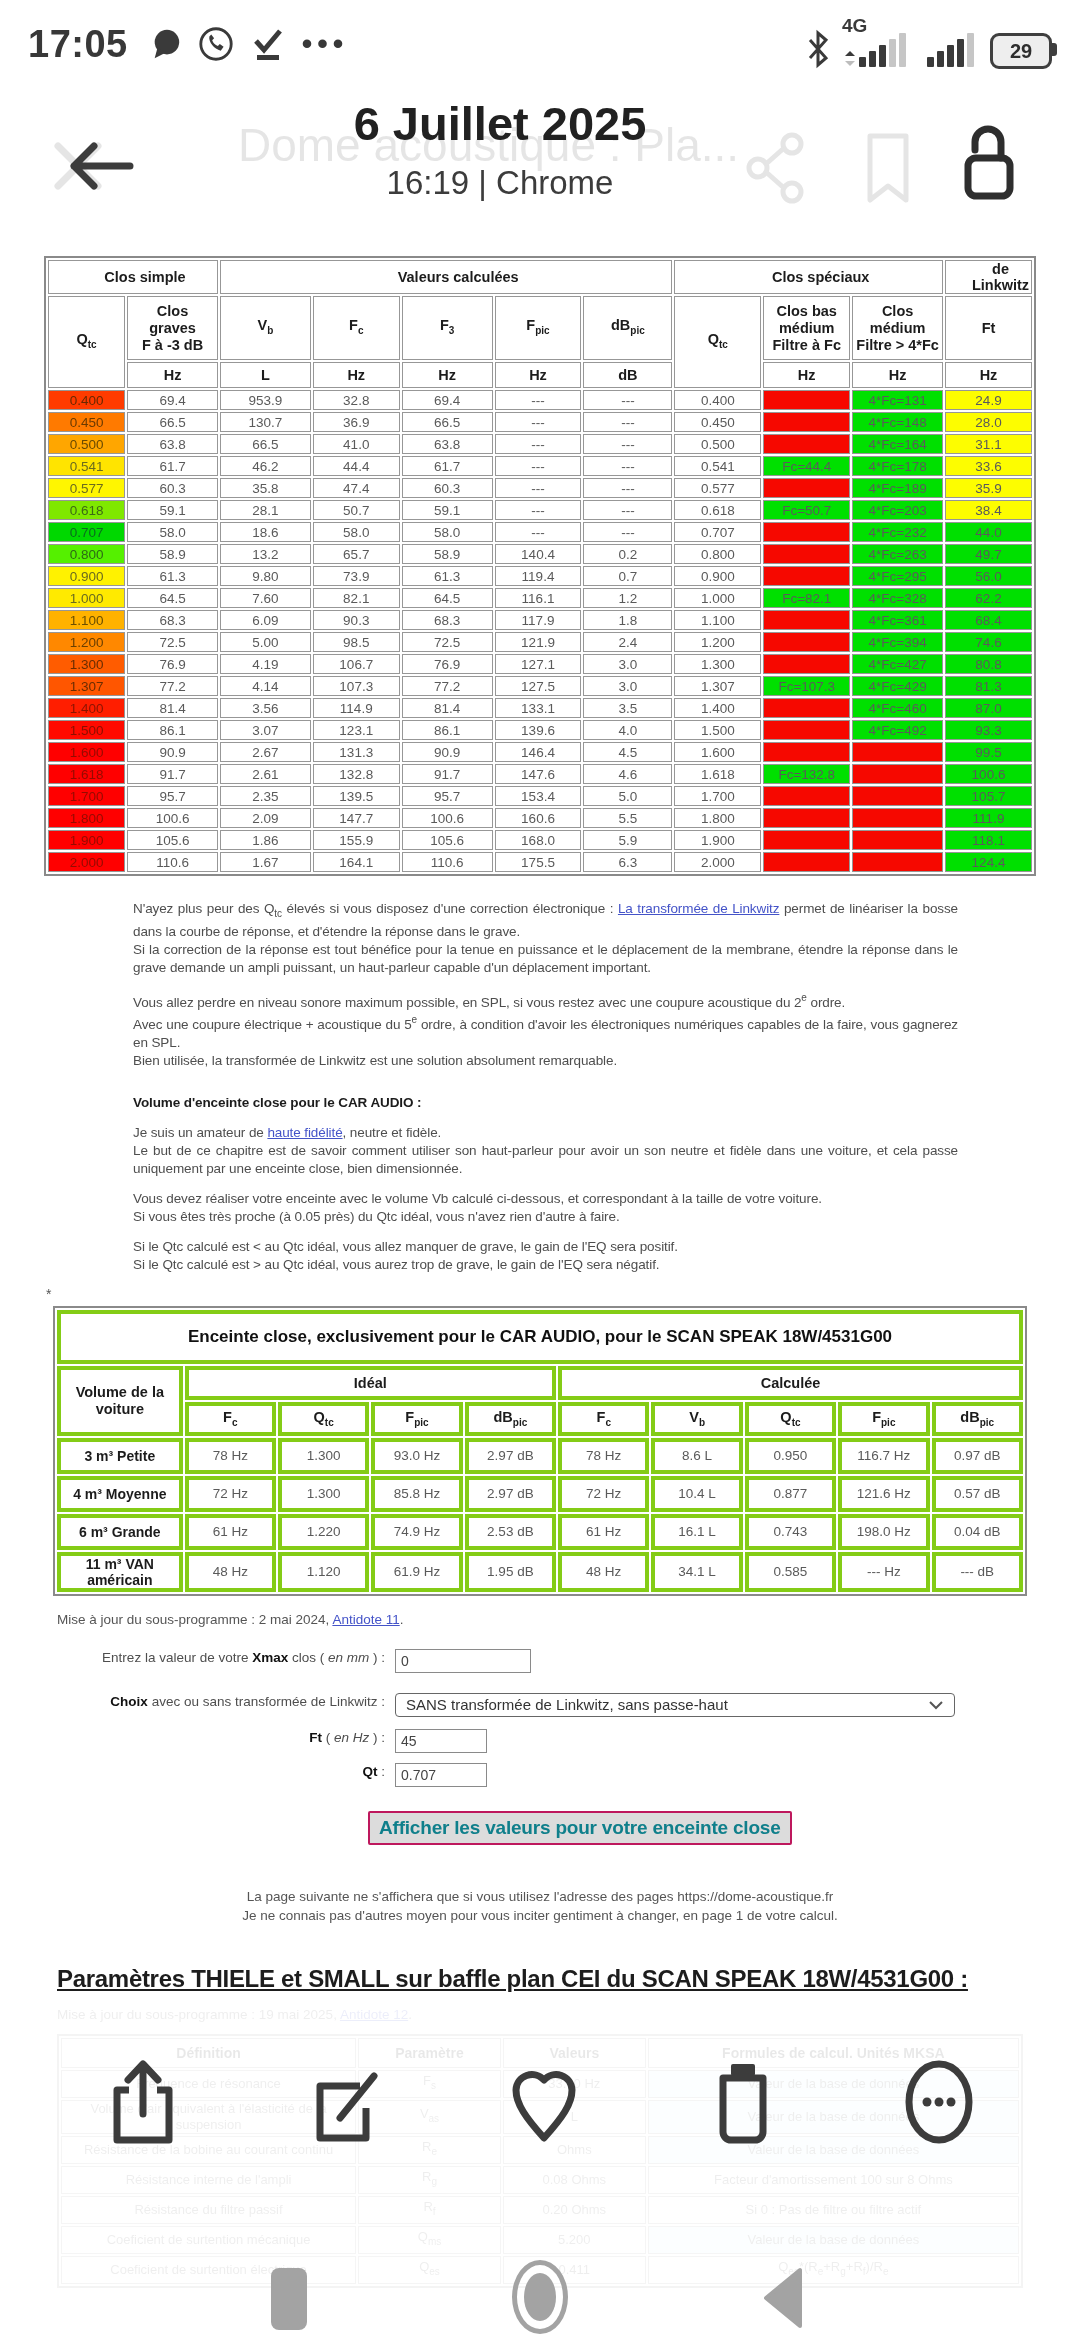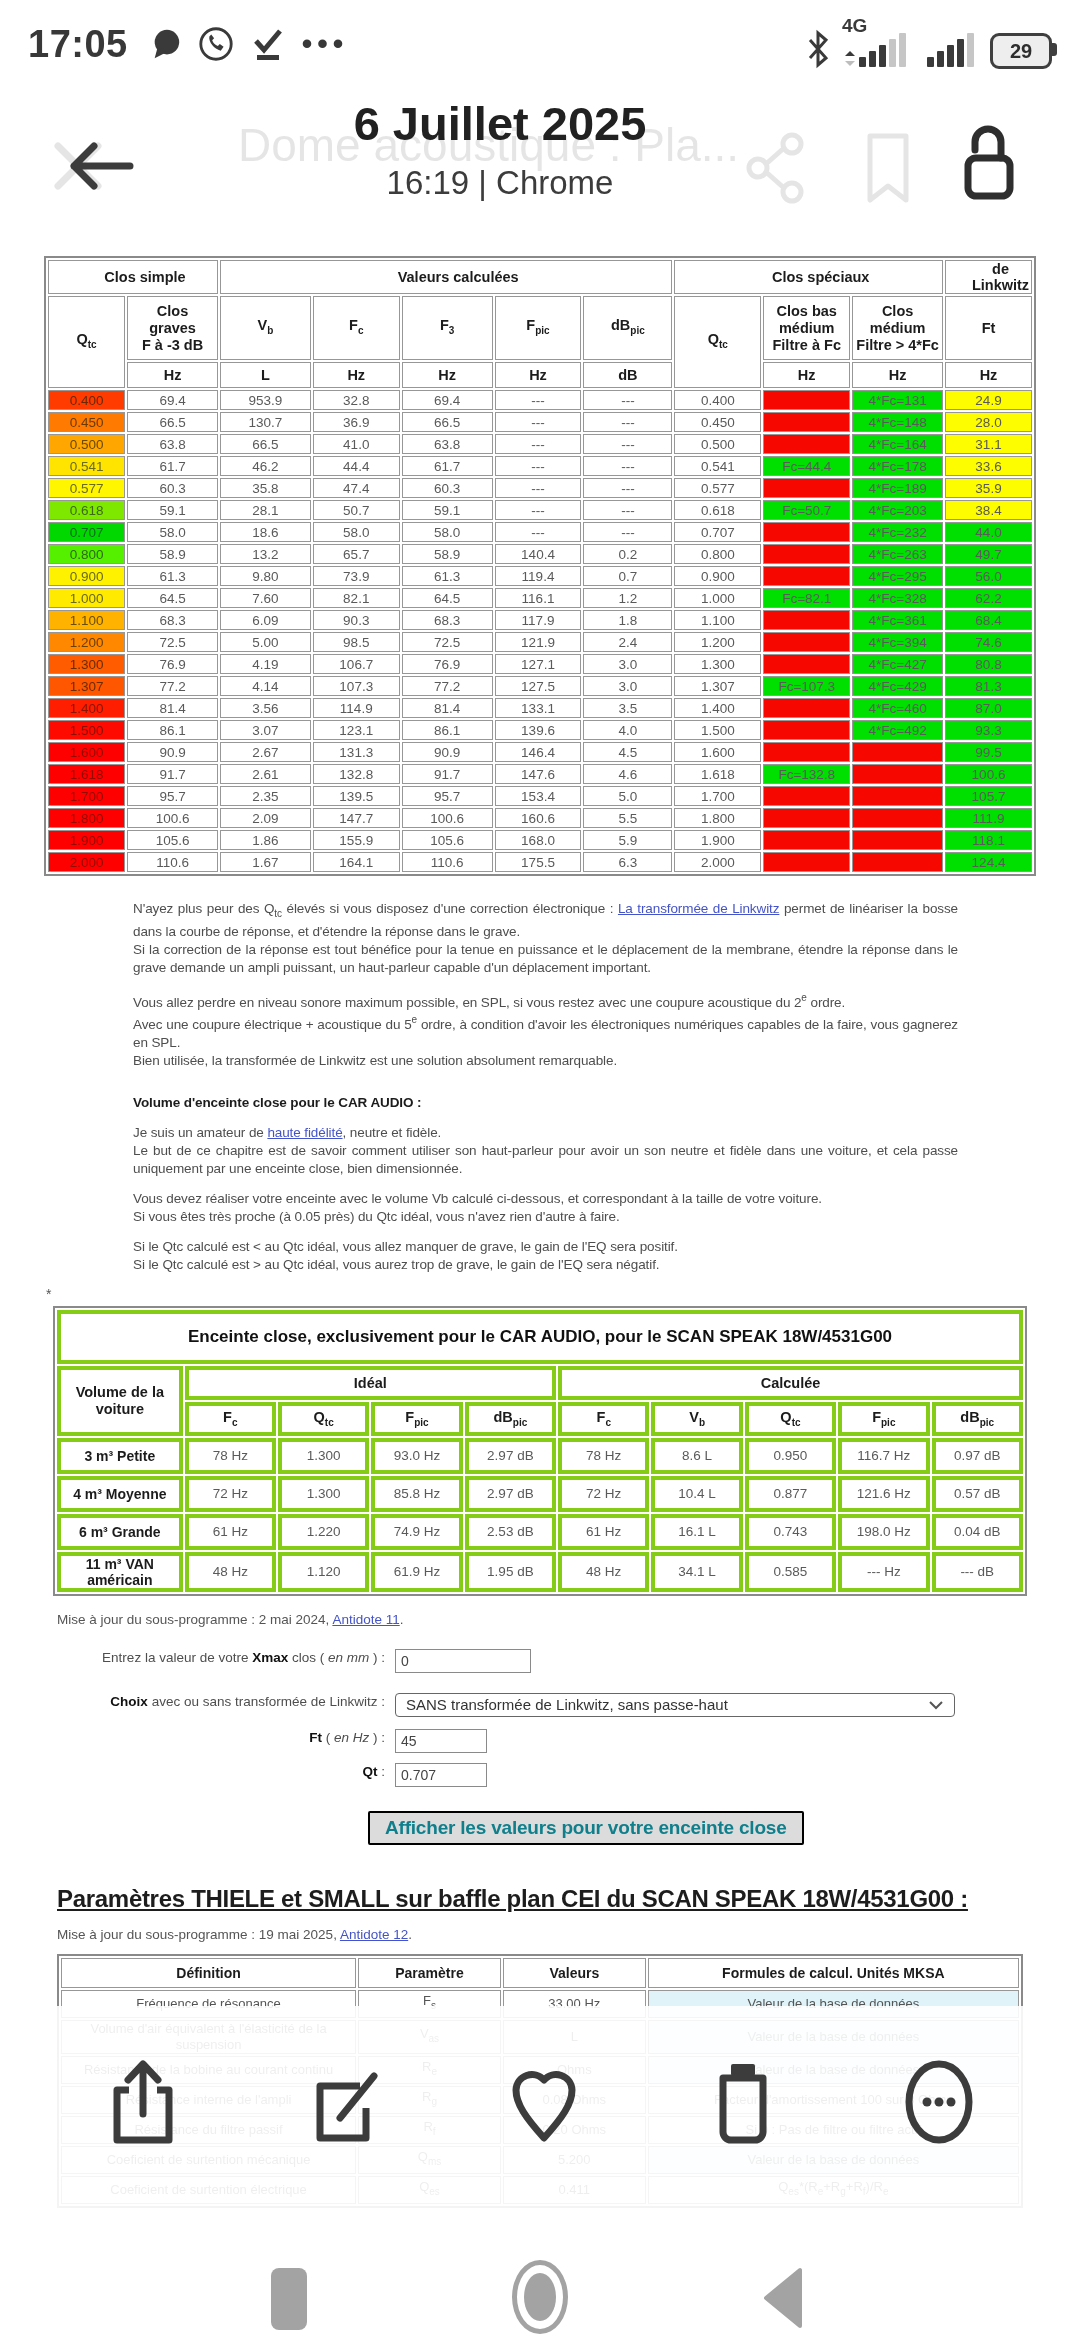--- a/index.html
+++ b/index.html
@@ -57,21 +57,21 @@
   .t2 .rh{font-weight:bold;color:#1c1c1c;font-size:14px;line-height:16px;}
   
   .bigh{margin:44px 0 0 57px;font-size:24px;font-weight:bold;color:#1d1d1d;text-decoration:underline;letter-spacing:-0.3px;}
   .upd{margin:16px 0 0 57px;font-size:13.5px;color:#555;}
   .frow{display:flex;align-items:flex-start;margin:22px 0 0 55px;font-size:13.5px;color:#4e4e4e;}
   .flabel{width:330px;text-align:right;padding-right:10px;line-height:17px;}
   .flabel b{color:#111;}
   .tinput{height:24px;border:1px solid #8a8a8a;font-size:14px;color:#444;padding:0 5px;font-family:"Liberation Sans",sans-serif;box-sizing:border-box;background:#fff;}
   .selbox{width:560px;height:24px;border:1px solid #666;border-radius:4px;display:flex;align-items:center;box-sizing:border-box;padding:0 10px;font-size:15px;color:#333;background:#fff;}
   .selbox span{flex:1;}
-  .gobtn{margin:24px 0 0 368px;background:#dcdcdc;border:2px solid #000000;border-radius:2px;font-family:"Liberation Sans",sans-serif;font-size:19px;font-weight:bold;color:#0f7f8b;padding:4px 15px;letter-spacing:-0.2px;}
+  .gobtn{margin:24px 0 0 368px;background:#dcdcdc;border:2px solid #be185d;border-radius:2px;font-family:"Liberation Sans",sans-serif;font-size:19px;font-weight:bold;color:#0f7f8b;padding:4px 9px;letter-spacing:-0.2px;}
   .notes{margin-top:42px;text-align:center;font-size:13.5px;line-height:19px;color:#555;}
   
   .t3{border:2px solid #8a8a8a;margin:12px 0 0 57px;width:966px;table-layout:fixed;}
   .t3 th,.t3 td{border:1px solid #979797;text-align:center;padding:0 4px;}
   .t3 th{font-size:14px;color:#1c1c1c;height:28px;}
   .t3 td{height:26px;font-size:13px;color:#555;line-height:16px;}
   .cyan{background:#dff3f8;}
   
   .veil{position:absolute;top:2006px;left:0;width:1080px;height:334px;background:rgba(255,255,255,0.9);}
   .tool{position:absolute;top:2056px;}
@@ -640,20 +640,24 @@
     <div class="flabel"><b>Ft</b> ( <i>en Hz</i> ) :</div>
     <input class="tinput" style="width: 92px;" value="45">
   </div>
   <div class="frow" style="margin-top:10px;">
     <div class="flabel"><b>Qt</b> :</div>
     <input class="tinput" style="width: 92px;" value="0.707">
   </div>
 
   <button class="gobtn">Afficher les valeurs pour votre enceinte close</button>
 
+  <div class="notes">
+    <div>La page suivante ne s'affichera que si vous utilisez l'adresse des pages https://dome-acoustique.fr</div>
+    <div>Je ne connais pas d'autres moyen pour vous inciter gentiment à changer, en page 1 de votre calcul.</div>
+  </div>
 
   <div class="bigh" style="margin-top:40px;">Paramètres THIELE et SMALL sur baffle plan CEI du SCAN SPEAK 18W/4531G00 :</div>
   <div class="upd" style="margin-top:14px;">
     <span>Mise à jour du sous-programme : 19 mai 2025, </span><a class="lnk">Antidote 12</a><span>.</span>
   </div>
 
   <table class="t3">
     <colgroup>
         <col style="width:31%">
         <col style="width:15%">

